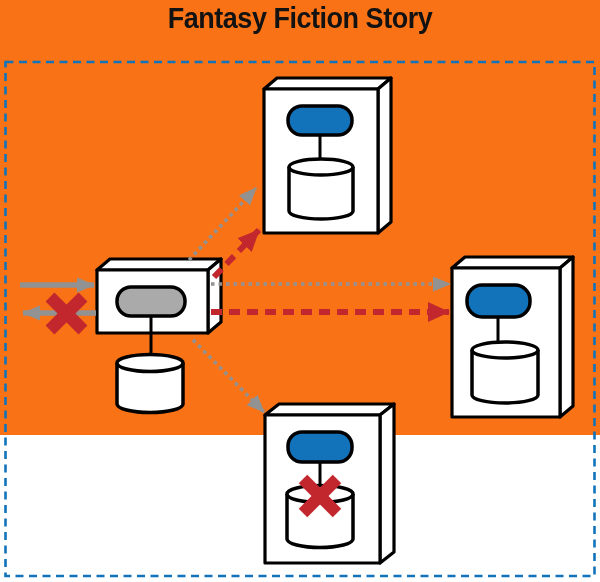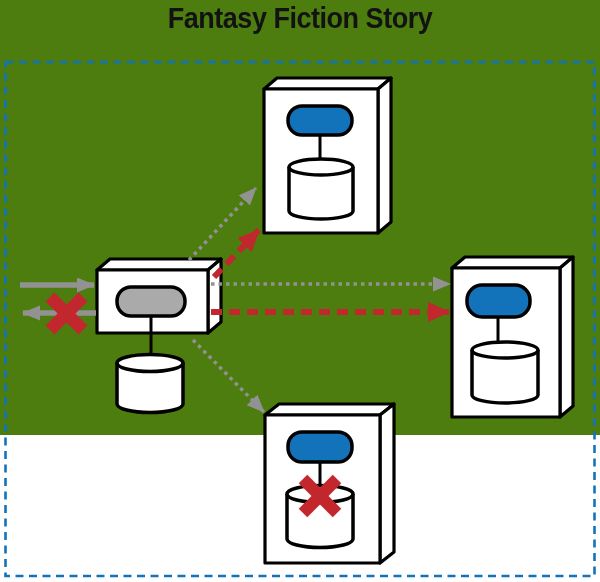--- a/index.html
+++ b/index.html
@@ -8,21 +8,21 @@
     background: #ffffff;
     width: 600px;
     height: 582px;
     overflow: hidden;
     font-family: "Liberation Sans", sans-serif;
   }
   .stage {
     position: relative;
     width: 600px;
     height: 435px;
-    background: #4d7c0f;
+    background: #f97316;
   }
   .title {
     position: absolute;
     top: 2px;
     left: 0;
     width: 600px;
     text-align: center;
     font-size: 29px;
     font-weight: 700;
     letter-spacing: -0.5px;

